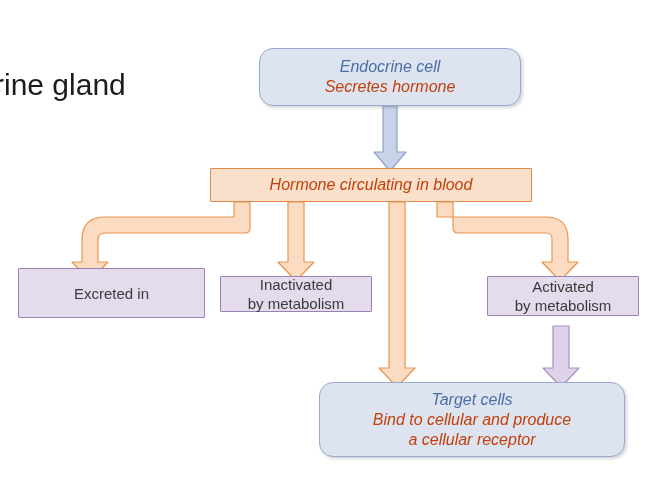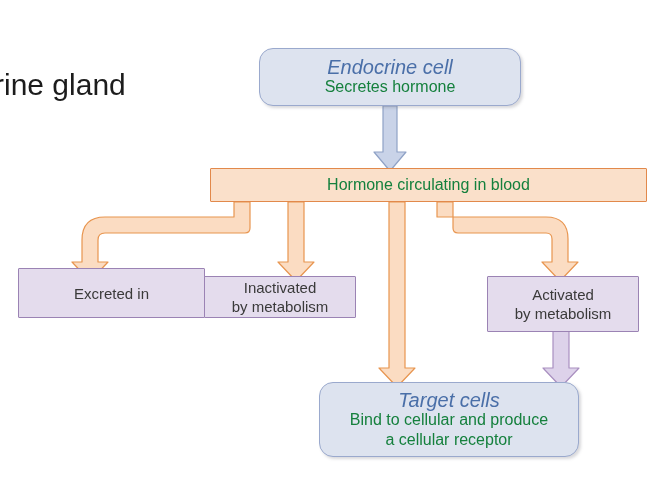--- a/index.html
+++ b/index.html
@@ -58,67 +58,68 @@
 
   .node-violet {
     background: #e4dced;
     border: 1px solid #9b83b4;
     border-radius: 1px;
   }
 
   .title-italic {
     font-style: italic;
     color: #4a6fa8;
-    font-size: 20px;
+    font-size: 16px;
     line-height: 20px;
   }
 
   .body-line {
     font-size: 16px;
     line-height: 20px;
-    color: #15803d;
+    color: #c2410c;
     white-space: nowrap;
+    font-style: italic;
   }
 
   .body-line-sm {
     font-size: 15px;
     line-height: 19px;
     color: #3a3a3a;
     white-space: nowrap;
   }
 
   
   #node-endocrine-cell {
     left: 259px;  top: 48px;
     width: 262px; height: 58px;
   }
 
   #node-hormone-blood {
     left: 210px; top: 168px;
-    width: 437px; height: 34px;
+    width: 322px; height: 34px;
   }
 
   #node-excreted {
     left: 18px;  top: 268px;
     width: 187px; height: 50px; gap: 25px;
   }
 
   #node-inactivated {
-    left: 204px; top: 276px;
-    width: 152px; height: 42px; align-items: center;
+    left: 220px; top: 276px;
+    width: 152px; height: 36px; align-items: center;
   }
 
   #node-activated {
     left: 487px; top: 276px;
-    width: 152px; height: 56px;
+    width: 152px; height: 40px;
   }
 
   #node-target-cells {
     left: 319px; top: 382px;
-    width: 260px; height: 75px;
+    width: 306px; height: 75px;
   }
 
   
   #caption-endocrine-gland {
     position: absolute;
     left: -6px;
     top: 66px;
     font-size: 30px;
     line-height: 38px;
     color: #1c1c1c;

